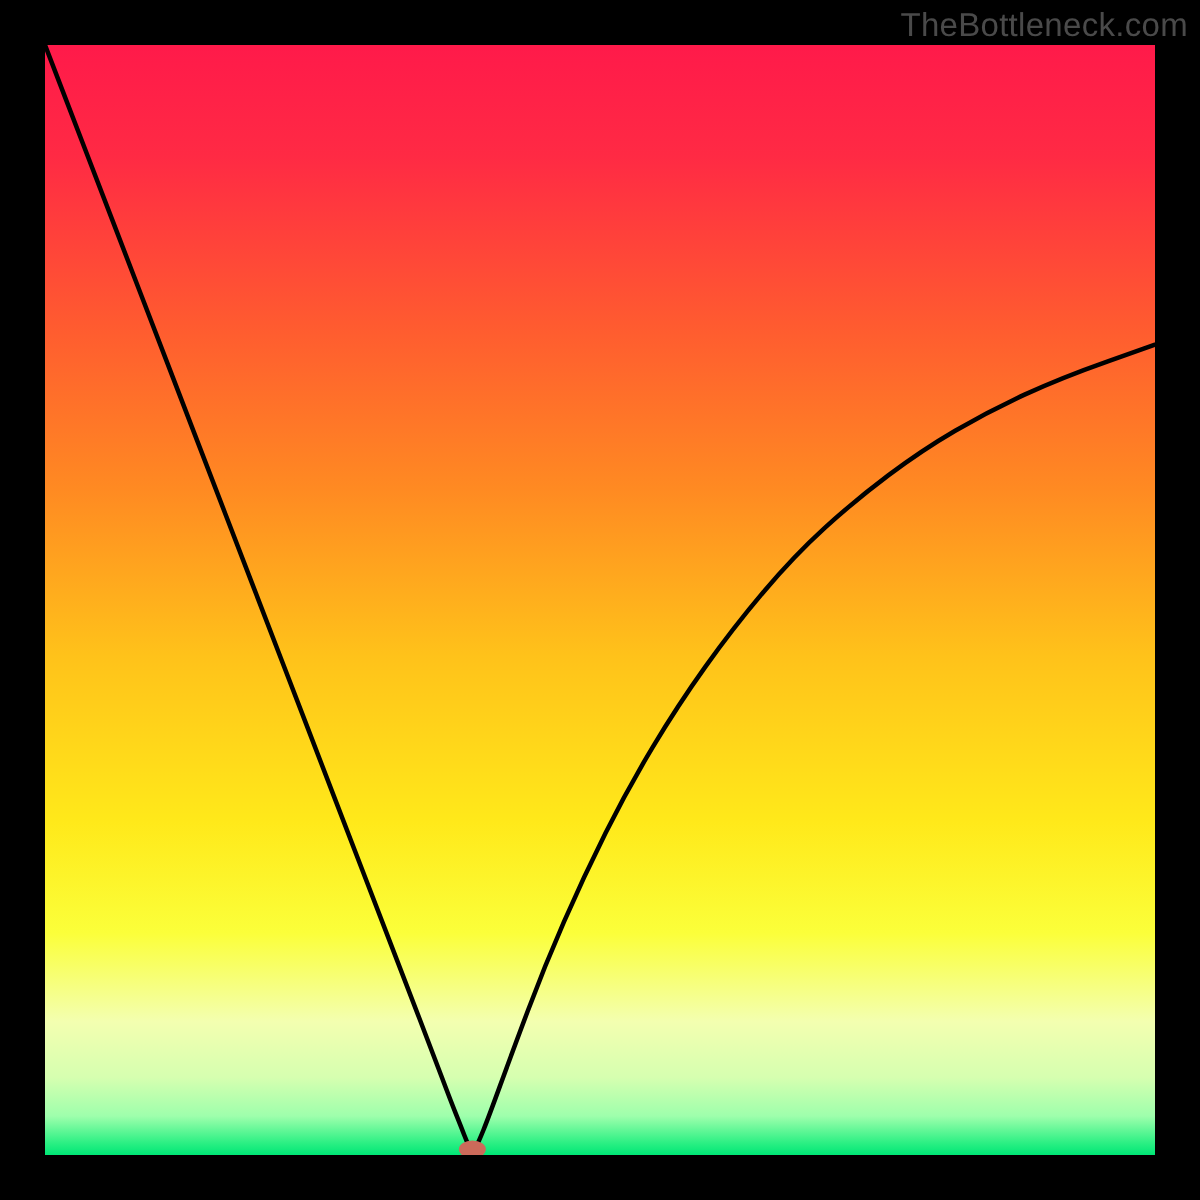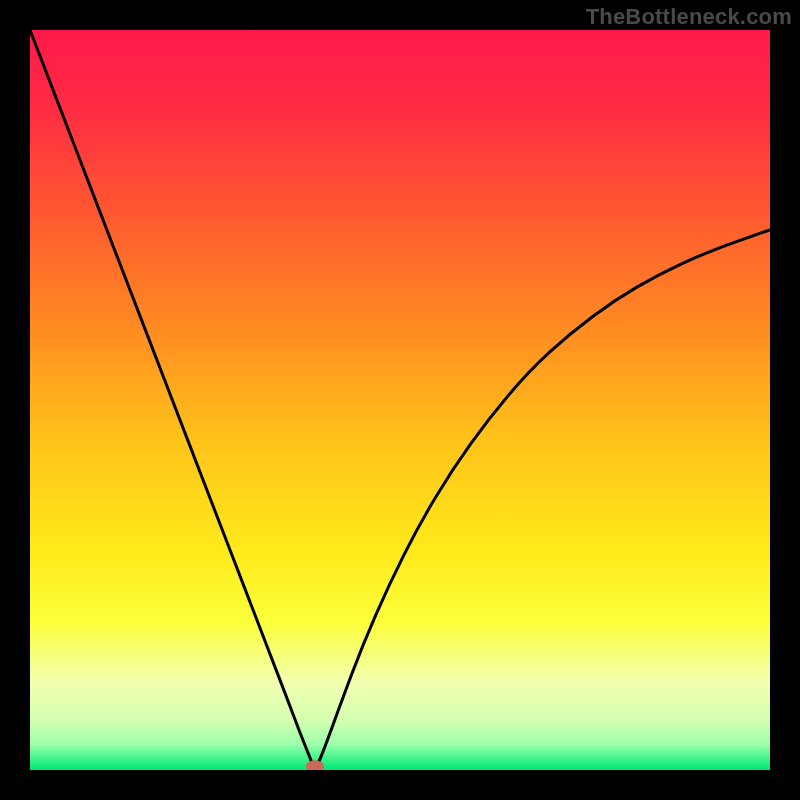--- a/index.html
+++ b/index.html
@@ -9,21 +9,21 @@
     position: relative;
     font-family: Arial, Helvetica, sans-serif;
   }
 
   .watermark {
     position: absolute;
     top: 4px;
     right: 8px;
     color: #4a4a4a;
     font-size: 22px;
-    font-weight: 700;
+    font-weight: 400;
     z-index: 10;
     letter-spacing: 0.2px;
   }
 
   .plot-area {
     position: absolute;
     left: 30px;
     top: 30px;
     width: 740px;
     height: 740px;

